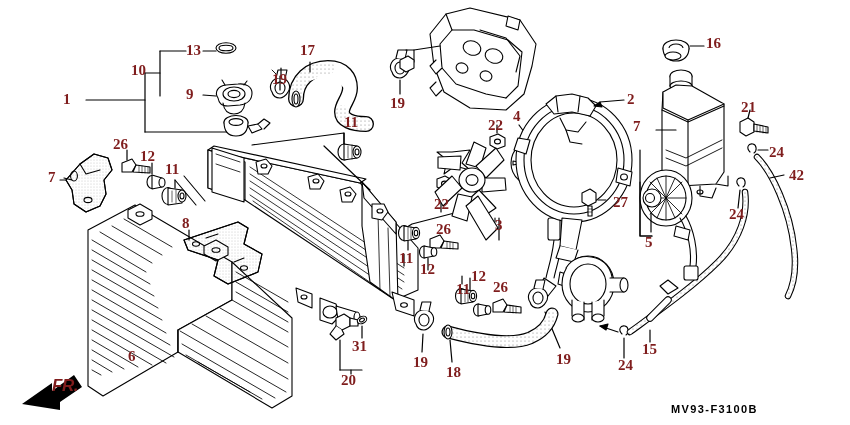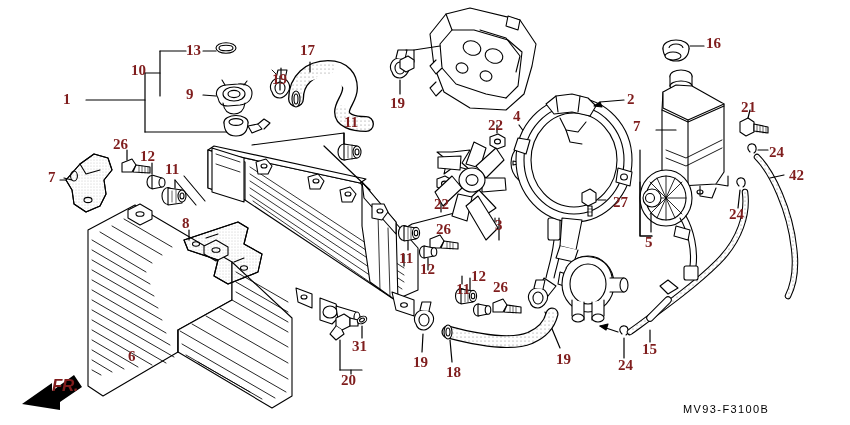--- a/index.html
+++ b/index.html
@@ -27,24 +27,23 @@
     font-size:17px;
     font-weight:700;
     font-style:italic;
     color:#7f1d1d;
     letter-spacing:-0.5px;
   }
   .doc-code{
     position:absolute;
     font-family:"Liberation Sans", sans-serif;
     font-size:11px;
-    font-weight:400;
+    font-weight:700;
     letter-spacing:1.4px;
     color:#000;
-    margin-left:12px;
   }
 </style>
 </head>
 <body>
 
 <div id="diagram-root">
 
   <svg id="diagram-svg" viewBox="0 0 850 425" xmlns="http://www.w3.org/2000/svg">
 
     <defs>

